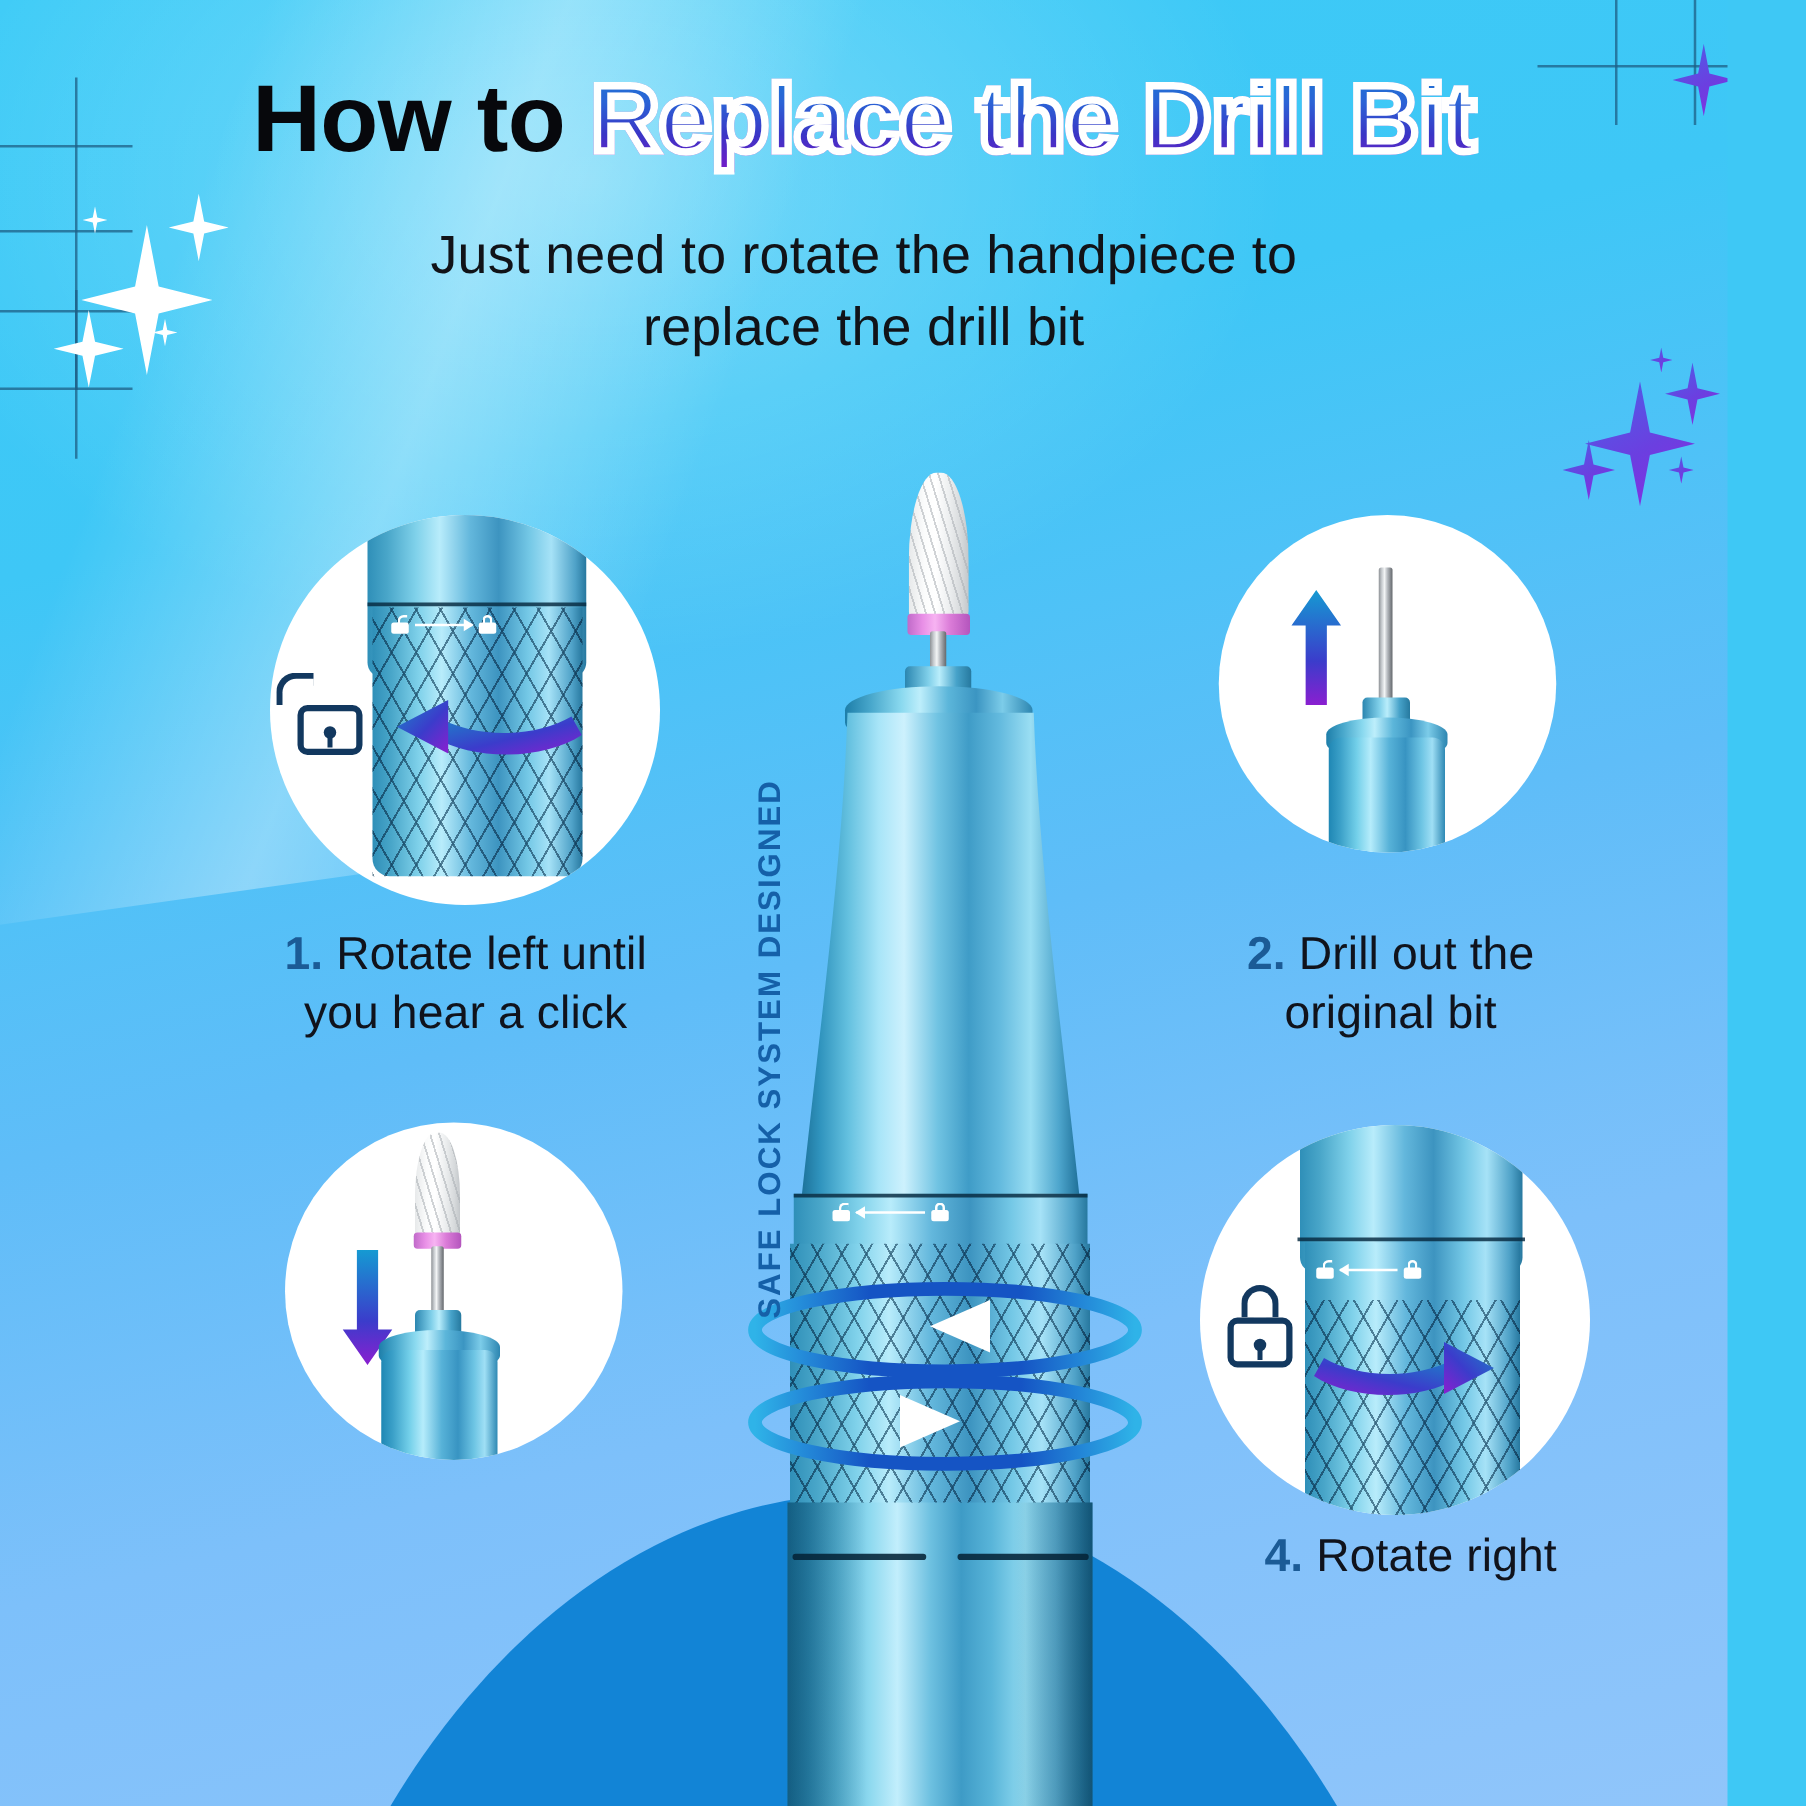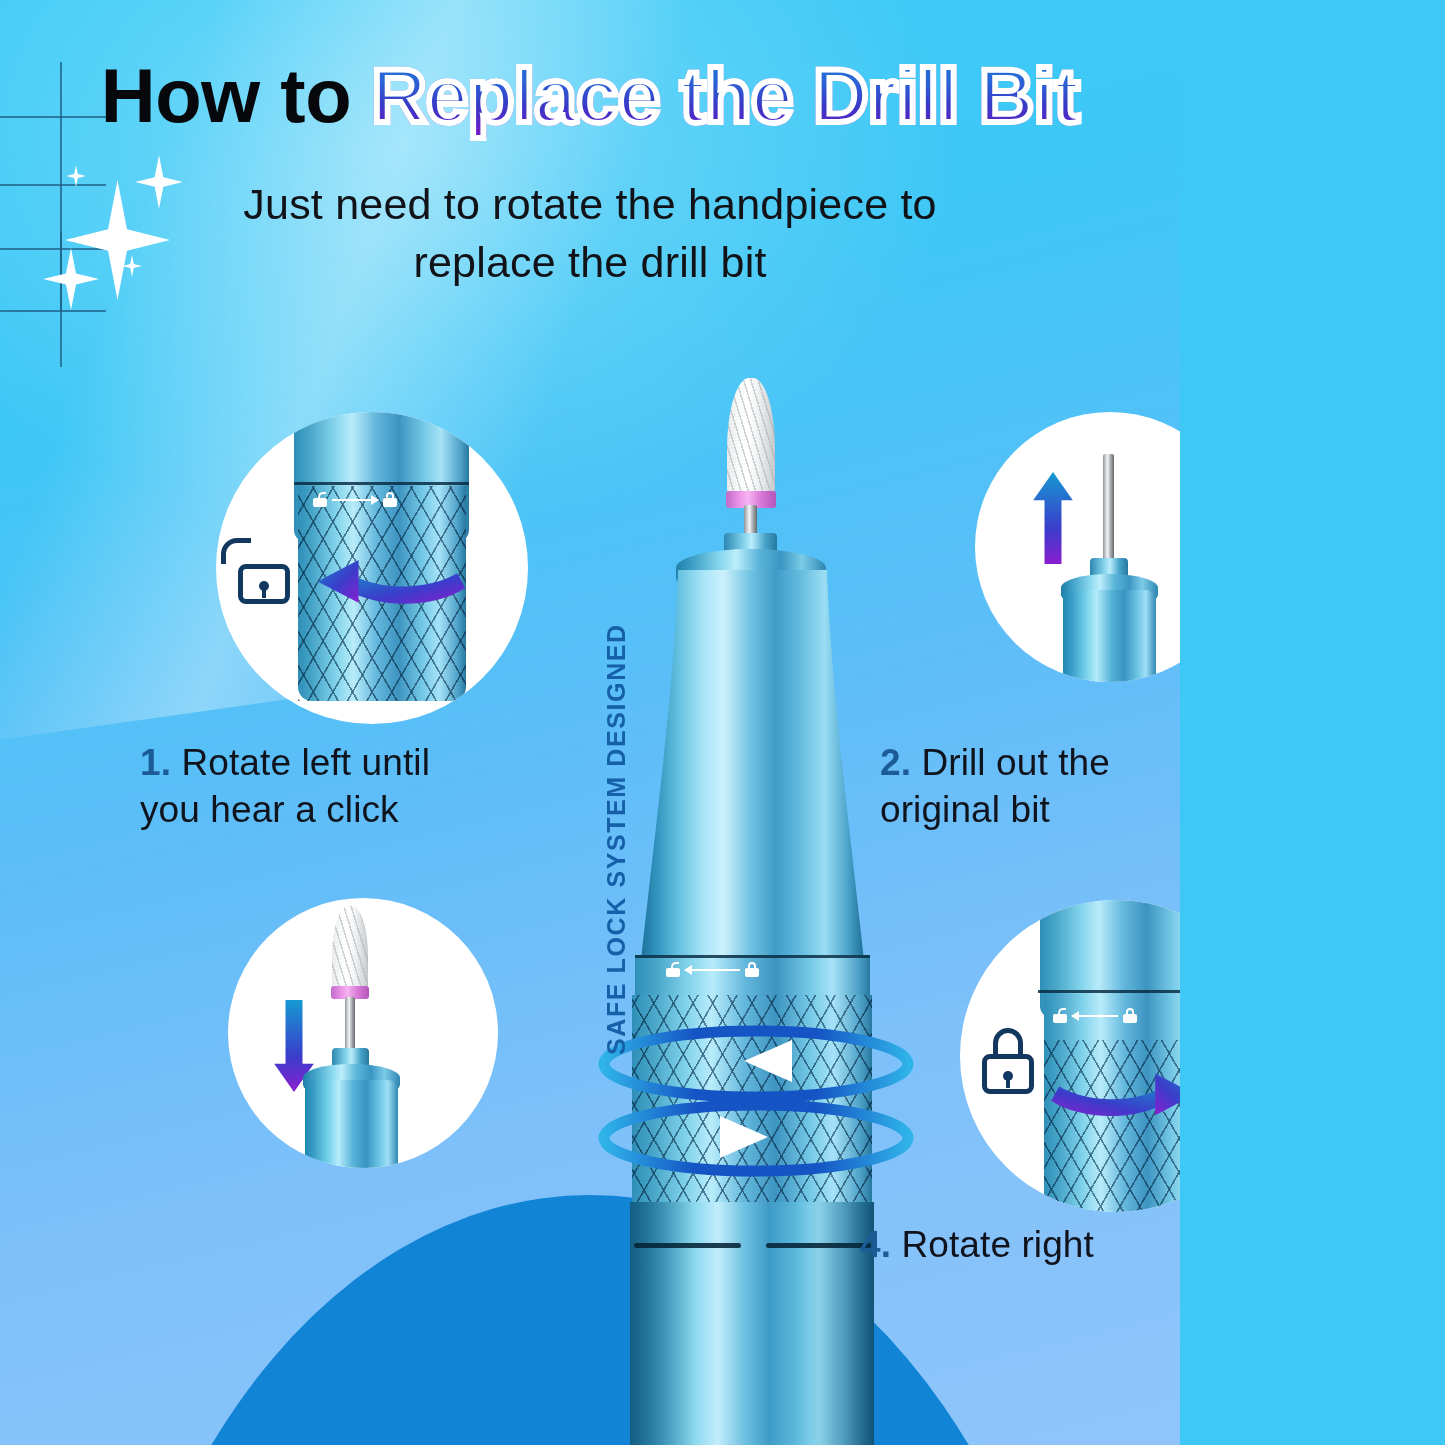--- a/index.html
+++ b/index.html
@@ -5,21 +5,21 @@
   * { margin:0; padding:0; box-sizing:border-box; }
   html,body { width:1445px; height:1445px; overflow:hidden; }
   body {
     font-family:"Liberation Sans", sans-serif;
     background:#3ec8f5;
   }
 
   
   .poster{
     position:relative;
-    width:1180px; height:1445px;
+    width:1382px; height:1445px;
     overflow:hidden;
     background:
       radial-gradient(ellipse 900px 620px at 34% 10%, rgba(255,255,255,.30) 0%, rgba(255,255,255,0) 62%),
       linear-gradient(166deg,
          #3ccbf7 0%,
          #3ec7f6 26%,
          #5fbdf8 52%,
          #7dc0fa 72%,
          #90c5fa 100%);
   }
@@ -229,20 +229,21 @@
     color:#1560a8;
     font-weight:700;
     font-size:25px;
     letter-spacing:1.6px;
     white-space:nowrap;
   }
 
   
   .caption{
     position:absolute;
+    text-align:center;
     color:#10131c;
     font-size:37px;
     line-height:1.26;
     letter-spacing:.1px;
     white-space:nowrap;
   }
   .caption .num{ color:#1b5b96; font-weight:700; }
   .caption span.line{ display:block; }
 
   
@@ -495,17 +496,17 @@
   </div>
 
   <div class="caption" style="left:880px; top:740px; width:465px;">
     <span class="line"><span class="num">2.</span><span> Drill out the</span></span>
     <span class="line">original bit</span>
   </div>
 
   <div class="caption" style="left:130px; top:1222px; width:465px;">
   </div>
 
-  <div class="caption" style="left:860px; top:1222px; width:465px;">
+  <div class="caption" style="left:896px; top:1222px; width:465px;">
     <span class="line"><span class="num">4.</span><span> Rotate right</span></span>
   </div>
 
 </div>
 
 </body></html>

